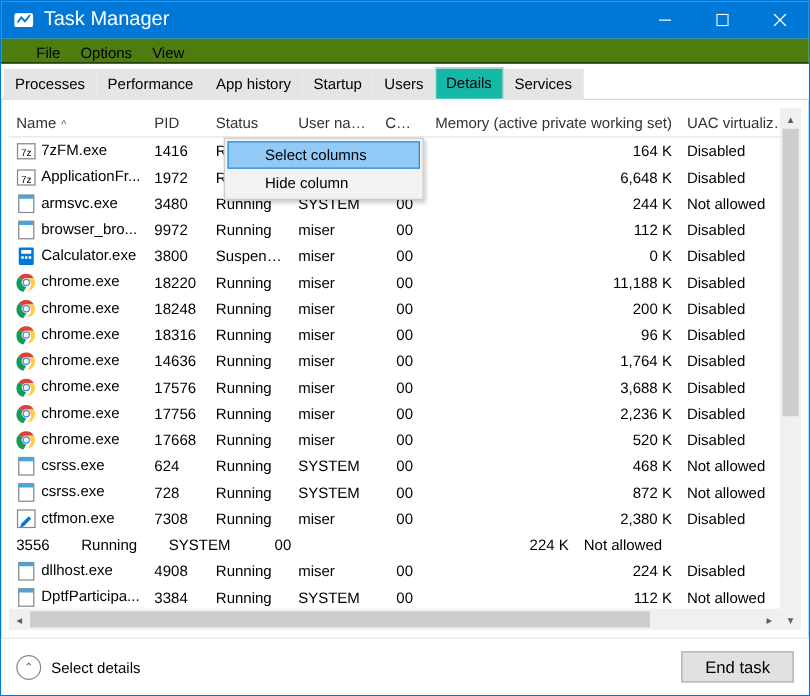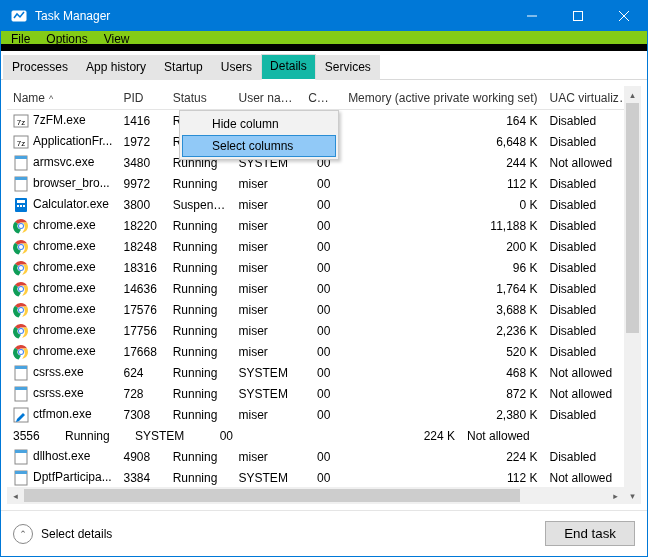--- a/index.html
+++ b/index.html
@@ -1,22 +1,22 @@
 <!DOCTYPE html>
 <html><head>
 <meta charset="utf-8">
 <style>
   * { box-sizing: border-box; margin: 0; padding: 0; }
   html, body { width: 648px; height: 557px; font-family: "Segoe UI", Tahoma, sans-serif; font-size: 12px; background: #fff; overflow: hidden; }
   .window { width: 648px; height: 557px; display: flex; flex-direction: column; border: 1px solid #0078d7; }
   .titlebar { height: 30px; background: #0078d7; color: #fff; display: flex; align-items: center; }
   .titlebar .icon { width: 16px; height: 16px; margin: 0 8px 0 10px; }
-  .titlebar .title { flex: 1; font-size: 12px; }
+  .titlebar .title { flex: 1; font-size: 16px; }
   .titlebar .winbtn { width: 46px; height: 30px; display: flex; align-items: center; justify-content: center; cursor: default; }
-  .menubar { height: 20px; display: flex; align-items: center; padding: 2px 2px 0 2px; background: #84cc16; border-bottom: 7px solid #000000; }
+  .menubar { height: 20px; display: flex; align-items: center; padding: 2px 2px 0 20px; background: #4d7c0f; border-bottom: 1px solid #000000; }
   .menubar span { padding: 2px 8px; cursor: default; }
   .tabs { display: flex; align-items: flex-end; padding: 2px 2px 0 2px; background: #fff; border-bottom: 1px solid #d9d9d9; }
   .tab { padding: 4px 8px 6px 8px; border: 1px solid transparent; border-bottom: none; cursor: default; position: relative; top: 1px; background: #e5e5e5; }
   .tab.active { border-color: #d9d9d9; border-bottom: 1px solid #fff; background: #14b8a6; }
   .content { flex: 1; display: flex; flex-direction: column; padding: 6px; position: relative; overflow: hidden; }
   .grid { flex: 1; border: 0; position: relative; overflow: hidden; }
   .header-row { display: flex; border-bottom: 1px solid #e5e5e5; height: 24px; align-items: center; font-weight: 400; color: #333; }
   .header-row .caret { font-size: 9px; padding-left: 4px; color: #555; }
   .col { overflow: hidden; white-space: nowrap; text-overflow: ellipsis; padding: 2px 6px; }
   .c-name { width: 118px; }
@@ -78,20 +78,21 @@
   </div>
 
   <div class="menubar">
     <span>File</span>
     <span>Options</span>
     <span>View</span>
   </div>
 
   <div class="tabs">
     <div class="tab">Processes</div>
+    <div class="tab">Performance</div>
     <div class="tab">App history</div>
     <div class="tab">Startup</div>
     <div class="tab">Users</div>
     <div class="tab active">Details</div>
     <div class="tab">Services</div>
   </div>
 
   <div class="content">
     <div class="grid">
       <div class="header-row">
@@ -429,22 +430,22 @@
             <div class="col c-pid">3384</div>
             <div class="col c-status">Running</div>
             <div class="col c-user">SYSTEM</div>
             <div class="col c-cpu">00</div>
             <div class="col c-mem">112 K</div>
             <div class="col c-uac">Not allowed</div>
           </div>
         </div>
 
       <div class="ctxmenu">
+        <div class="ctxitem sel">Select columns</div>
         <div class="ctxitem">Hide column</div>
-        <div class="ctxitem sel">Select columns</div>
       </div>
 
       <div class="scroll-v">
         <div class="arrow">▴</div>
         <div class="track">
             <div class="thumb"></div>
           </div>
         <div class="arrow">▾</div>
       </div>
       <div class="scroll-h">

